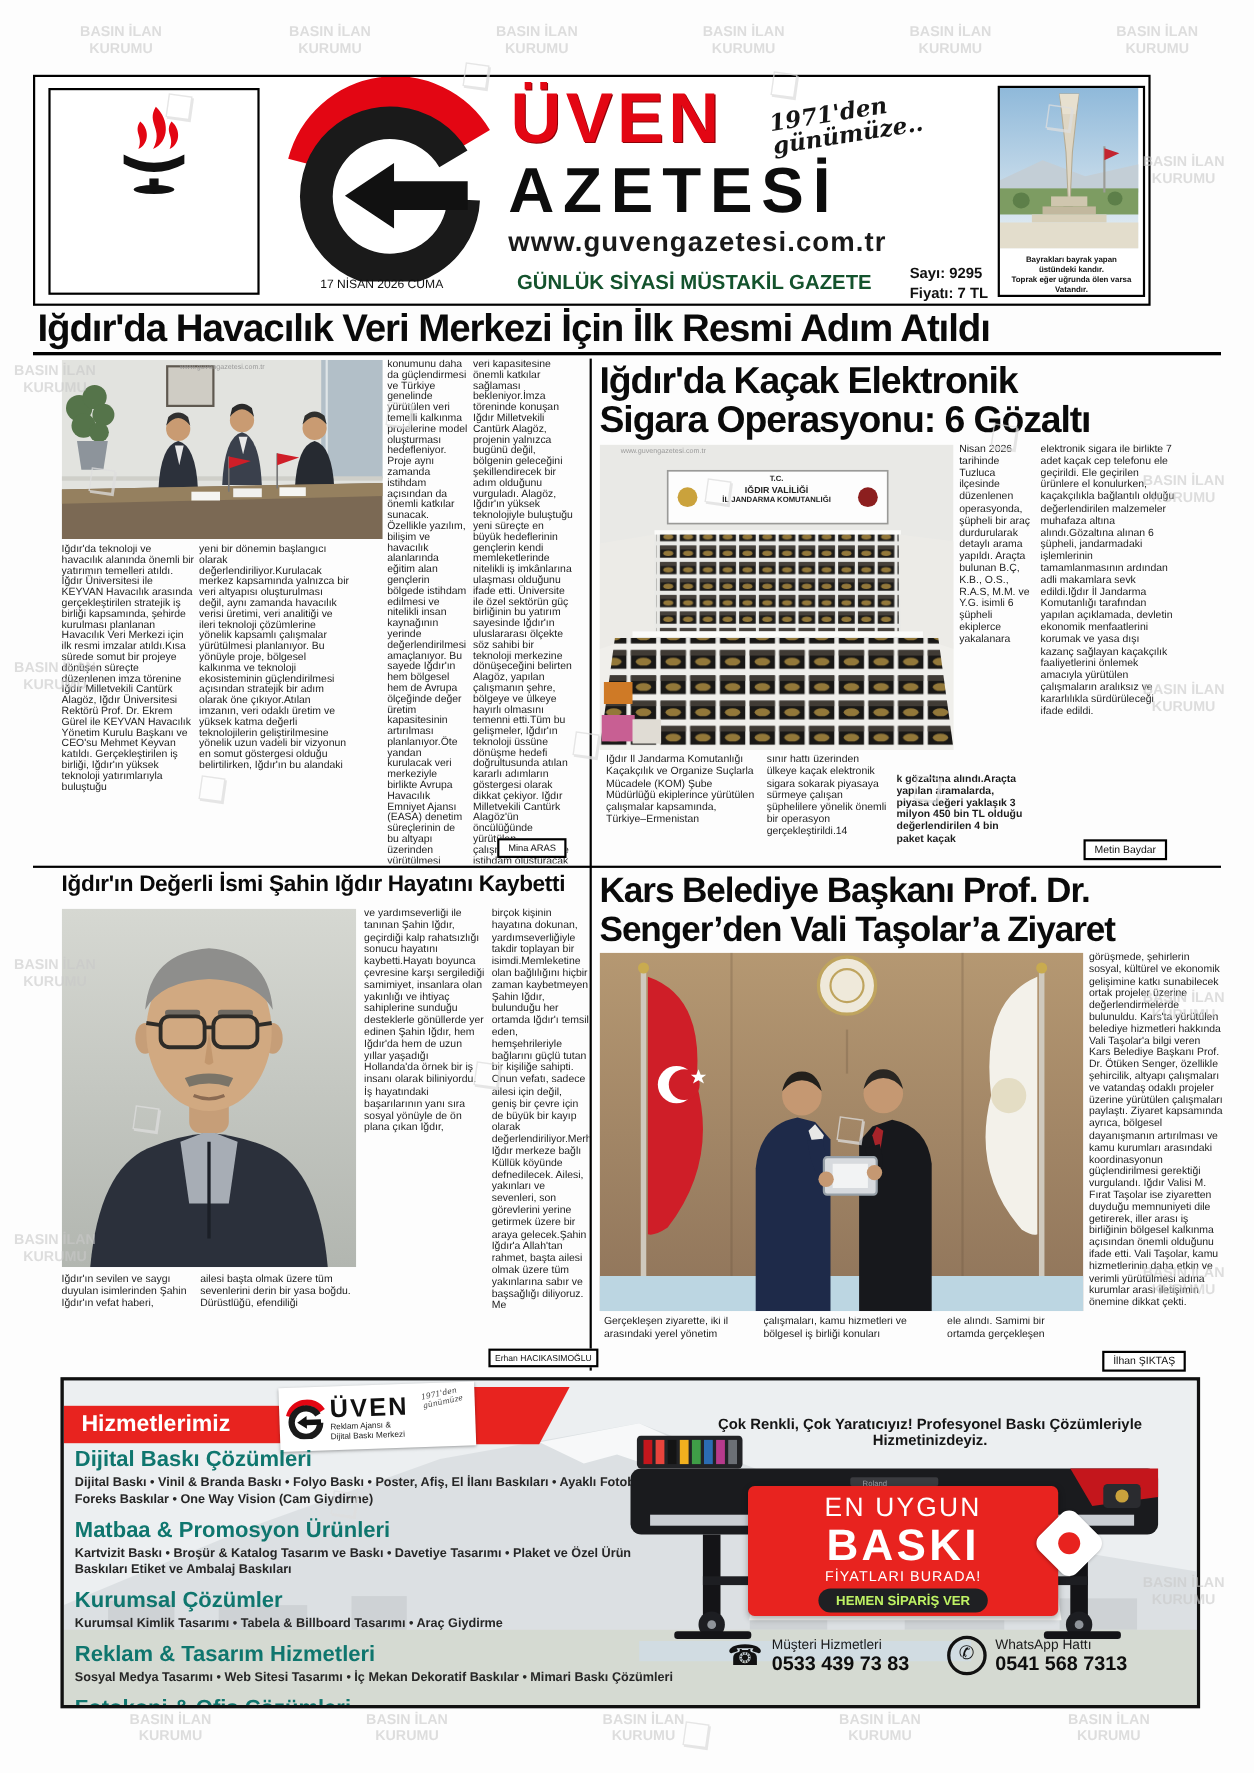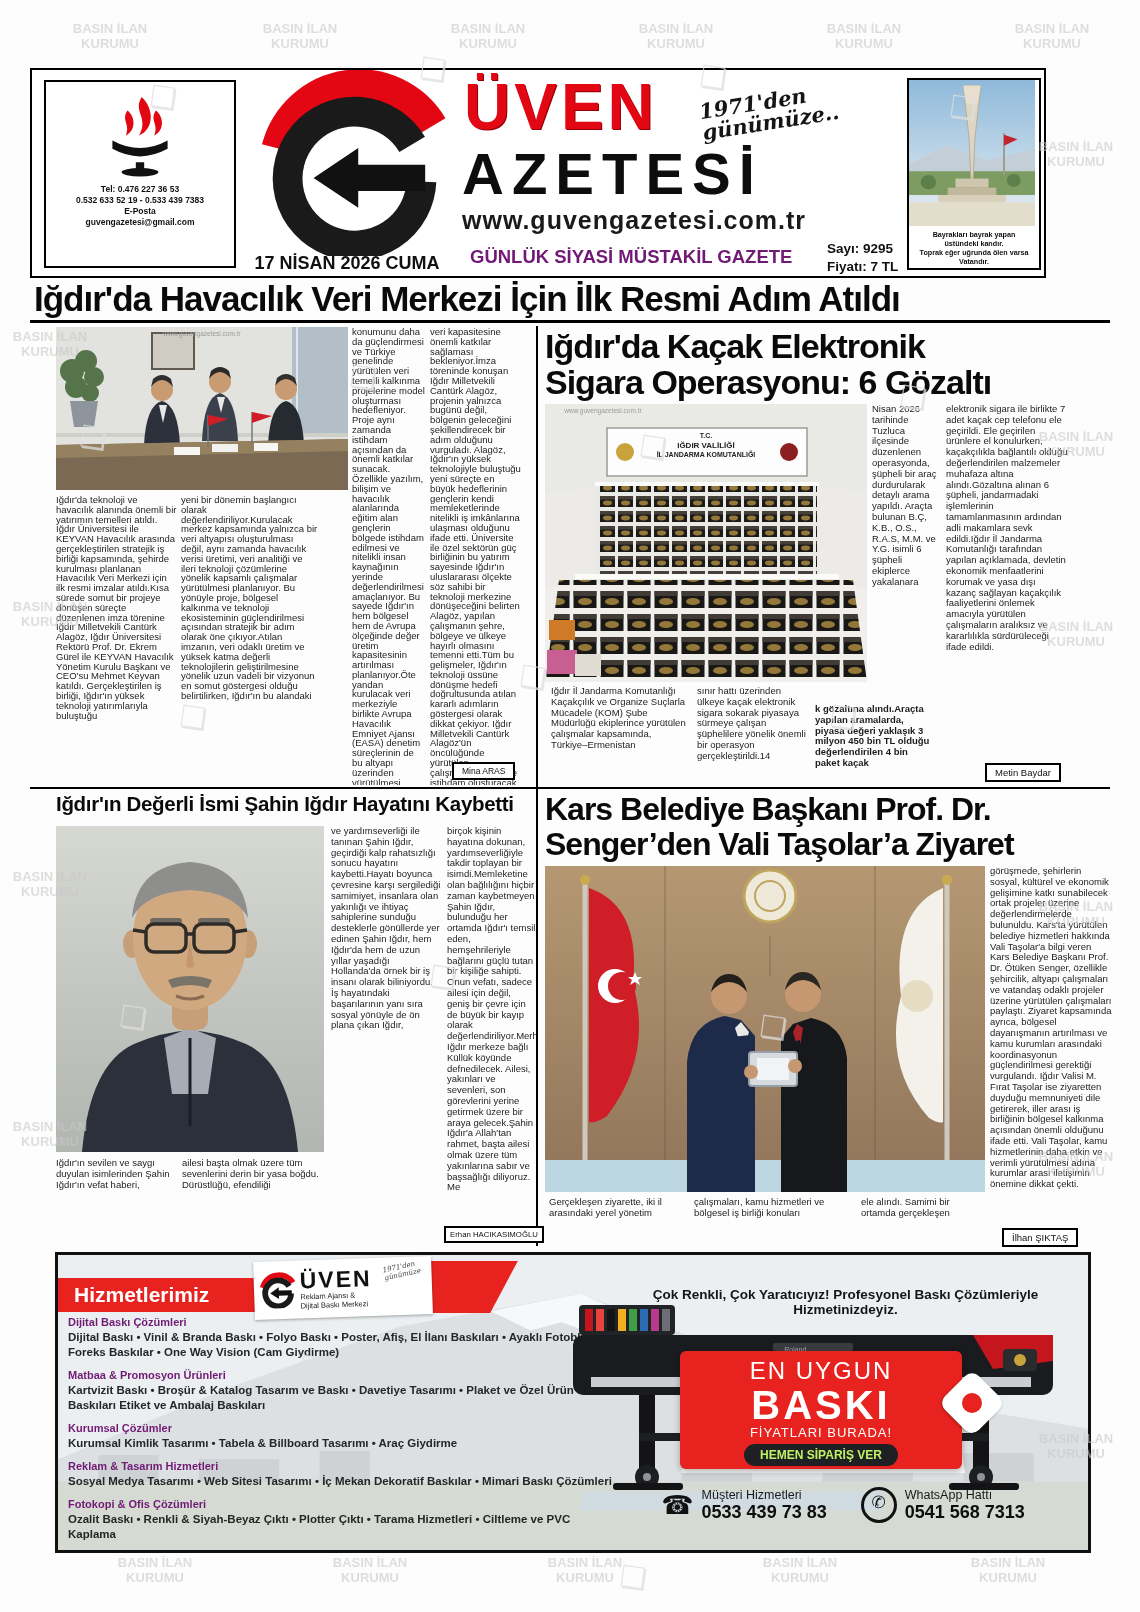--- a/index.html
+++ b/index.html
@@ -5,28 +5,28 @@
   html,body{margin:0;padding:0;background:#fff;}
   .page{position:relative;width:1140px;height:1612px;background:#fdfdfd;overflow:hidden;
         font-family:"Liberation Sans",sans-serif;color:#111;}
   .rule{position:absolute;background:#000;}
   
   #masthead{position:absolute;left:30px;top:68px;width:1012px;height:206px;border:2px solid #000;background:#fff;}
   #flame-box{position:absolute;left:12px;top:10px;width:188px;height:184px;border:2px solid #000;text-align:center;}
   #flame-box svg{display:block;margin:10px auto 0;}
   .contact{font-size:8.5px;font-weight:bold;line-height:1.3;color:#111;}
   #g-logo{position:absolute;left:215px;top:0px;width:215px;height:186px;}
-  #mh-date{position:absolute;left:205px;top:183px;width:220px;text-align:center;font-size:18px;font-weight:bold;}
+  #mh-date{position:absolute;left:205px;top:183px;width:220px;text-align:center;font-size:11px;font-weight:normal;}
   #uven{position:absolute;left:432px;top:0px;font-size:64px;font-weight:bold;color:#e30613;letter-spacing:4px;
         text-shadow:1px 1px 0 #8d0007;}
   #since{position:absolute;left:668px;top:18px;width:170px;transform:rotate(-9deg);
          font-family:"DejaVu Serif",serif;font-style:italic;font-weight:bold;font-size:21px;line-height:1.0;color:#151515;}
   #azetesi{position:absolute;left:430px;top:70px;font-size:58px;font-weight:bold;color:#0d0d0d;letter-spacing:8px;}
   #website{position:absolute;left:430px;top:136px;font-size:25px;font-weight:bold;color:#1a1a1a;letter-spacing:1px;}
-  #subtitle{position:absolute;left:438px;top:176px;font-size:18.5px;font-weight:bold;color:#701a75;}
+  #subtitle{position:absolute;left:438px;top:176px;font-size:18.5px;font-weight:bold;color:#14532d;}
   #issue{position:absolute;left:795px;top:170px;font-size:13.5px;font-weight:bold;line-height:1.3;}
   #monument-box{position:absolute;left:875px;top:8px;width:130px;height:188px;border:2px solid #000;background:#fff;}
   .mon-cap{font-size:7.2px;font-weight:bold;text-align:center;line-height:1.25;}
   
   .hl{position:absolute;font-weight:bold;color:#0a0a0a;letter-spacing:-1px;line-height:1.04;white-space:nowrap;}
   
   .col{position:absolute;font-size:9.5px;line-height:10.8px;color:#1c1c1c;overflow:hidden;text-align:left;}
   .col.tight{line-height:9.8px;}
   .byline{position:absolute;border:2px solid #000;background:#fff;font-size:9.5px;padding:2px 8px;white-space:nowrap;z-index:3;}
   .photo{position:absolute;overflow:hidden;}
@@ -44,21 +44,21 @@
   #ad-stripe{position:absolute;left:342px;top:6px;width:104px;height:52px;background:#e8231f;transform:skewX(-28deg);}
   #ad-logo-card{position:absolute;left:196px;top:4px;width:172px;height:58px;background:#fff;transform:rotate(-2deg);
                 box-shadow:0 1px 3px rgba(0,0,0,.35);display:flex;align-items:center;padding-left:6px;}
   #ad-logo-card .glc{display:flex;flex-direction:column;margin-left:4px;}
   #ad-logo-uven{font-size:23px;font-weight:bold;color:#111;letter-spacing:2px;line-height:1;}
   .ad-logo-sub{font-size:7.5px;color:#222;line-height:1.2;}
   #ad-logo-since{position:absolute;right:4px;top:6px;font-family:"DejaVu Serif",serif;font-style:italic;
                  font-size:7px;color:#444;transform:rotate(-10deg);width:44px;line-height:1.1;}
   #ad-tagline{position:absolute;left:560px;top:32px;width:455px;text-align:center;font-size:13.5px;font-weight:bold;color:#151515;}
   #ad-services{position:absolute;left:10px;top:52px;width:545px;}
-  .svc-t{font-size:11px;font-weight:bold;color:#701a75;margin-top:9px;}
+  .svc-t{font-size:20px;font-weight:bold;color:#0f766e;margin-top:9px;}
   .svc-i{font-size:11.5px;font-weight:bold;color:#262626;line-height:1.3;margin-top:2px;}
   #ad-printer{position:absolute;left:515px;top:50px;width:480px;height:185px;}
   #ad-banner{position:absolute;left:622px;top:96px;width:282px;height:118px;background:#e8231f;border-radius:6px;
              text-align:center;color:#fff;box-shadow:0 2px 6px rgba(0,0,0,.3);}
   #ad-banner .l1{font-size:24px;letter-spacing:2px;margin-top:6px;font-weight:normal;}
   #ad-banner .l2{font-size:40px;font-weight:bold;letter-spacing:3px;line-height:1.0;}
   #ad-banner .l3{font-size:13px;letter-spacing:1px;}
   #ad-btn{display:inline-block;margin-top:4px;background:#1f2023;border-radius:12px;color:#bef264;
           font-size:12px;font-weight:bold;padding:4px 16px;}
   .bnr-logo{position:absolute;right:-34px;top:28px;width:48px;height:48px;background:#fff;border-radius:10px;
@@ -84,26 +84,20 @@
   <div id="masthead">
     <div id="flame-box">
       <svg width="80" height="92" viewBox="0 0 90 110">
         <path d="M30 22 C22 34 34 38 28 52 C40 46 40 30 30 22Z" fill="#e30613"></path>
         <path d="M47 6 C36 24 56 30 44 52 C62 44 62 20 47 6Z" fill="#e30613"></path>
         <path d="M64 22 C56 34 68 38 62 52 C74 46 74 30 64 22Z" fill="#e30613"></path>
         <path d="M12 58 Q45 76 78 58 L78 68 Q45 86 12 68 Z" fill="#111"></path>
         <rect x="40" y="84" width="10" height="8" fill="#111"></rect>
         <ellipse cx="45" cy="96" rx="22" ry="5" fill="#111"></ellipse>
       </svg>
-      <div class="contact">
-        <div>Tel: 0.476 227 36 53</div>
-        <div>0.532 633 52 19 - 0.533 439 7383</div>
-        <div>E-Posta</div>
-        <div>guvengazetesi@gmail.com</div>
-      </div>
     </div>
 
     <div id="g-logo">
       <svg width="215" height="186" viewBox="0 0 100 100">
         <path d="M8 42 A46 46 0 0 1 92 30" stroke="#e30613" stroke-width="16" fill="none"></path>
         <path d="M81 40 A36 36 0 1 0 86 60" stroke="#1a1a1a" stroke-width="16" fill="none"></path>
         <path d="M28 58 L52 42 L52 51 L88 51 L88 65 L52 65 L52 74 Z" fill="#111"></path>
       </svg>
     </div>
     <div id="mh-date">17 NİSAN 2026 CUMA</div>

